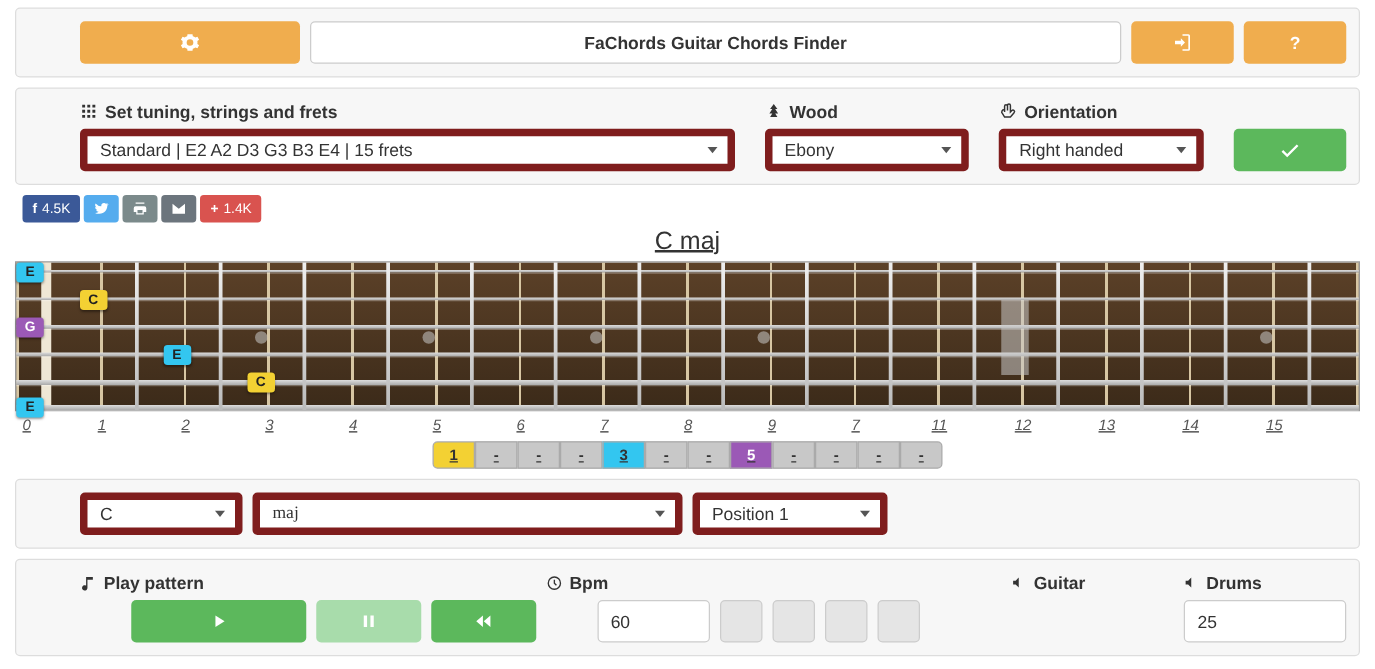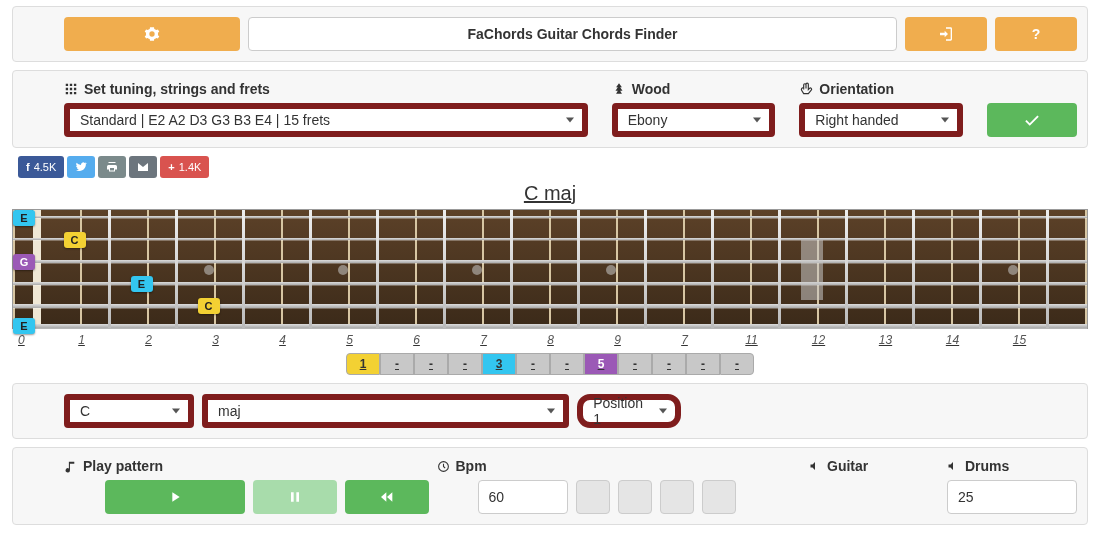--- a/index.html
+++ b/index.html
@@ -51,21 +51,21 @@
   .fret-numbers span:first-child { width:30px; text-align:left;}
 
   .interval-row { display:flex; justify-content:center; margin-top:6px; gap:0;}
   .interval { width:34px; height:22px; border:1px solid #aaa; background:#c8c8c8; display:flex; align-items:center; justify-content:center; font-size:12px; font-weight:bold; color:#333;}
   .interval.first{ border-radius:4px 0 0 4px;}
   .interval.last{ border-radius:0 4px 4px 0;}
   .interval.yellow{ background:#f3d133;}
   .interval.blue{ background:#33c6f0;}
   .interval.purple{ background:#9b59b6; color:#fff;}
 
-  .flex1 { flex:1; }
+  .flex1 { flex:1;font-family:Liberation Serif, serif; }
   .play-btn { width: 84px; }
   .drum-slot { width: 34px; height:34px; background:#e5e5e5; border:1px solid #ccc; border-radius:4px;}
 
   svg { display:block; }
 </style>
 </head>
 <body>
 
 <div class="panel" style="margin-top:6px;">
   <div class="row">
@@ -230,21 +230,21 @@
 </div>
 
 <div class="panel">
   <div class="row">
     <div class="select-like" style="width:130px;">
       <span>C</span>
     </div>
     <div class="select-like flex1">
       <span>maj</span>
     </div>
-    <div class="select-like" style="width:104px;border-radius:13px;">
+    <div class="select-like" style="width:156px;">
       <span>Position 1</span>
     </div>
     <div style="flex:1.2"></div>
   </div>
 </div>
 
 <div class="panel">
   <div class="row" style="align-items:flex-start;">
     <div style="flex:1;">
       <div class="section-label">

